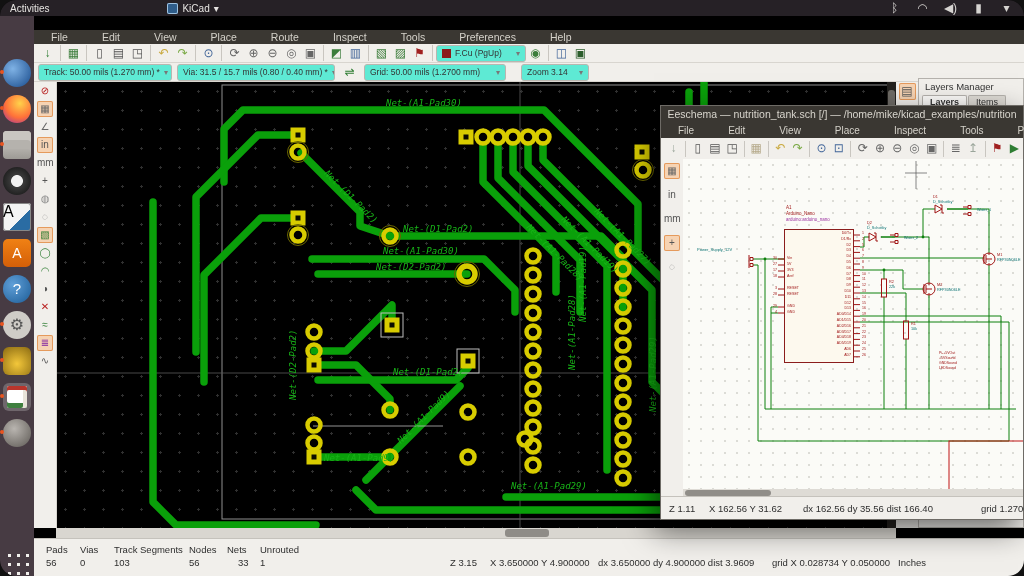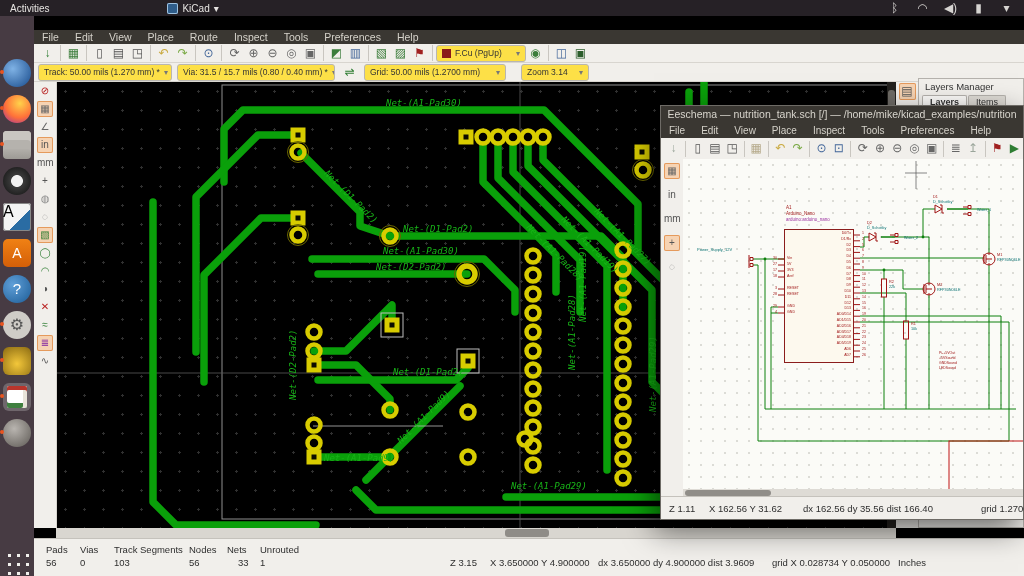--- a/index.html
+++ b/index.html
@@ -1,17 +1,17 @@
 <!DOCTYPE html>
 <html><head>
 <meta charset="utf-8">
 <style>
   html,body{margin:0;padding:0;background:#111;}
   .stage{position:relative;width:1024px;height:576px;overflow:hidden;
-         font-family:"Liberation Sans",sans-serif;background:#000;}
+         font-family:"Liberation Sans",sans-serif;background:#000;border-radius:16px;}
   
   .topbar{position:absolute;left:0;top:0;width:1024px;height:16px;background:#262126;
           color:#e6e4e1;font-size:10px;display:flex;align-items:center;z-index:60;}
   .topbar .act{margin-left:10px;}
   .topbar .appmenu{margin-left:118px;display:flex;align-items:center;gap:4px;}
   .kicad-mini{width:11px;height:11px;background:#2f5d8a;border-radius:2px;display:inline-block;
               box-shadow:inset 0 0 0 1px #9fc2e0;}
   .topbar .clock{position:absolute;left:0;right:0;text-align:center;font-weight:bold;pointer-events:none;}
   .topbar .sysicons{margin-left:auto;margin-right:8px;display:flex;gap:9px;font-size:9px;color:#d6d4d1;}
   
@@ -29,27 +29,27 @@
   .ic-lamp{background:radial-gradient(circle at 50% 60%,#f3c73a,#8a6a12);border-radius:6px;}
   .ic-kicad{background:rgba(255,255,255,.22);}
   .ic-kicad::after{content:"";position:absolute;left:4px;top:3px;width:20px;height:22px;background:
       linear-gradient(#fff,#fff) 0 0/20px 22px no-repeat;border-radius:2px;
       box-shadow:inset 0 4px 0 #b9352c, inset -4px 0 0 #e8e4da, inset 0 -5px 0 #3f7f3f;}
   .ic-gimp{background:radial-gradient(circle at 40% 35%,#b9b5b0,#5d5954);border-radius:50%;}
   .ic-apps{background-image:radial-gradient(#f2f0ed 1.6px,transparent 1.9px);background-size:9px 9px;background-position:2px 2px;}
   
   .titlebar{background:#3a3732;color:#d8d5cd;font-size:10.5px;display:flex;align-items:center;justify-content:center;white-space:nowrap;overflow:hidden;}
   .menubar{background:#3a3732;color:#d5d2ca;font-size:10.5px;display:flex;align-items:center;}
-  .menubar span{padding:0 8px;}
+  .menubar span{padding:0 17px;}
   .toolbar{background:#f1efeb;border-bottom:1px solid #d8d5cf;display:flex;align-items:center;}
   .tbico{display:inline-block;width:17px;height:17px;line-height:17px;text-align:center;font-size:12px;
          margin:1px 1px;border-radius:2px;overflow:hidden;}
   .tbico.active{background:#f6d3b3;box-shadow:inset 0 0 0 1px #e59a5c;}
   .tbsep{display:inline-block;width:1px;height:16px;background:#c9c6c0;margin:0 3px;}
-  .combo{background:#fde047;border:1px solid #b9b6b0;border-radius:3px;font-size:8.5px;color:#333;
+  .combo{background:#5eead4;border:1px solid #b9b6b0;border-radius:3px;font-size:8.5px;color:#333;
          padding:0 5px;display:flex;align-items:center;gap:4px;height:15px;white-space:nowrap;overflow:hidden;}
   .combo .caret{color:#777;font-size:8px;margin-left:auto;}
   .swatch{width:9px;height:9px;display:inline-block;}
   
   .pcb-title{position:absolute;left:34px;top:16px;width:990px;height:14px;}
   .pcb-menu{position:absolute;left:34px;top:30px;width:990px;height:14px;}
   .pcb-tb1{position:absolute;left:34px;top:44px;width:990px;height:19px;padding-left:4px;box-sizing:border-box;}
   .pcb-tb2{position:absolute;left:34px;top:63px;width:990px;height:19px;padding-left:4px;box-sizing:border-box;gap:5px;}
   .pcb-left{position:absolute;left:34px;top:82px;width:22px;height:446px;background:#f1efeb;border-right:1px solid #d8d5cf;
             display:flex;flex-direction:column;align-items:center;z-index:5;}

